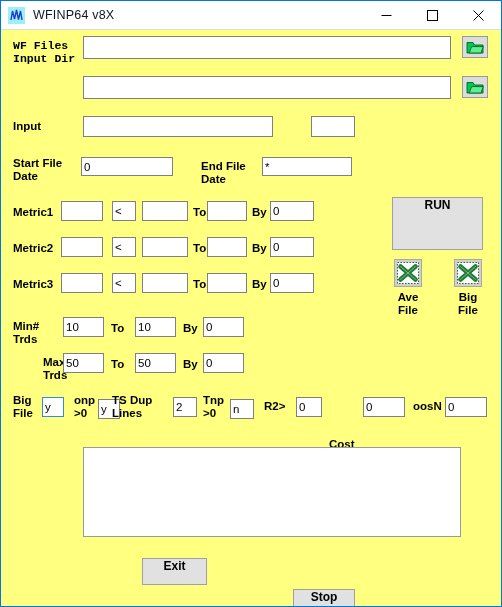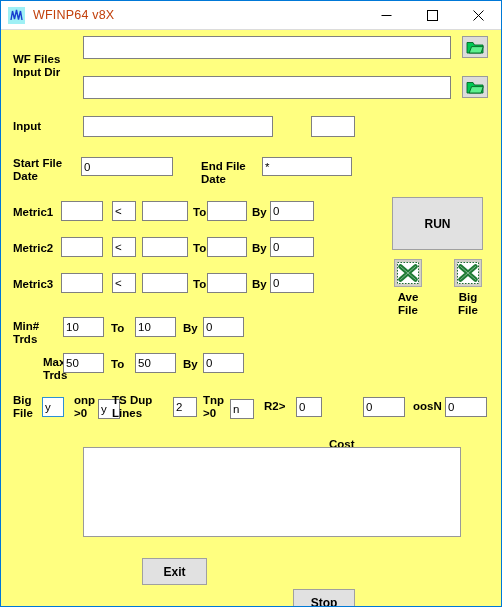--- a/index.html
+++ b/index.html
@@ -35,21 +35,21 @@
     height: 17px;
     margin-left: 7px;
     background: #9ff0f5;
     position: relative;
     flex: 0 0 auto;
   }
   #app-icon svg { display: block; }
   #title-text {
     margin-left: 8px;
     font-size: 12.5px;
-    color: #c2410c;
+    color: #0f172a;
     letter-spacing: 0.2px;
     white-space: nowrap;
   }
   .win-btns {
     margin-left: auto;
     display: flex;
     height: 28px;
   }
   .win-btn {
     width: 46px;
@@ -88,21 +88,21 @@
   .btn {
     position: absolute;
     box-sizing: border-box;
     background: #e1e1e1;
     border: 1px solid #a0a0a0;
     font-family: "Liberation Sans", sans-serif;
     font-size: 12px;
     font-weight: bold;
     color: #000000;
     display: flex;
-    align-items: center;
+    align-items: flex-start;
     justify-content: center;
     cursor: default;
   }
   .folder-btn {
     position: absolute;
     box-sizing: border-box;
     width: 26px;
     height: 22px;
     background: #dcdcdc;
     border: 1px solid #9a9a9a;
@@ -171,21 +171,21 @@
       </div>
       <div class="win-btn close">
         <svg width="11" height="11" viewBox="0 0 11 11">
             <line x1="0.5" y1="0.5" x2="10.5" y2="10.5" stroke="#000" stroke-width="1"></line>
             <line x1="10.5" y1="0.5" x2="0.5" y2="10.5" stroke="#000" stroke-width="1"></line>
           </svg>
       </div>
     </div>
   </div>
 
-  <div class="lbl" style="left:12px; top:52px; width:66px;">WF Files
+  <div class="lbl" style="left:12px; top:38px; width:66px;font-family:Liberation Mono, monospace;">WF Files
 Input Dir</div>
   <input class="fld" style="left: 82px; top: 35px; width: 368px; height: 23px;" value="">
   <div class="folder-btn" style="left:461px; top:35px;">
     <svg width="18" height="15" viewBox="0 0 18 15">
       <path d="M1 2.5 L1 13 L17 13 L17 5 L8.5 5 L7 2.5 Z" fill="#00c853" stroke="#006622" stroke-width="0.9"></path>
       <path d="M3.2 13 L5.6 6.6 L17.3 6.6 L15 13 Z" fill="#5ef08e" stroke="#006622" stroke-width="0.9"></path>
     </svg>
   </div>
 
   <input class="fld" style="left: 82px; top: 75px; width: 368px; height: 23px;" value="">

